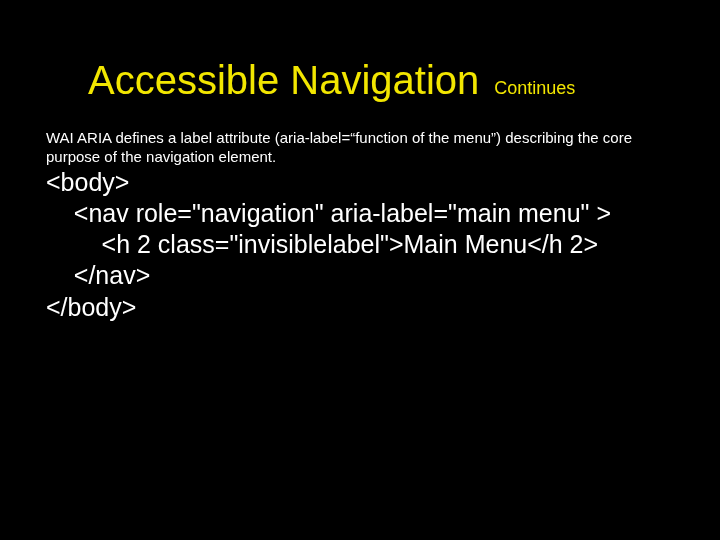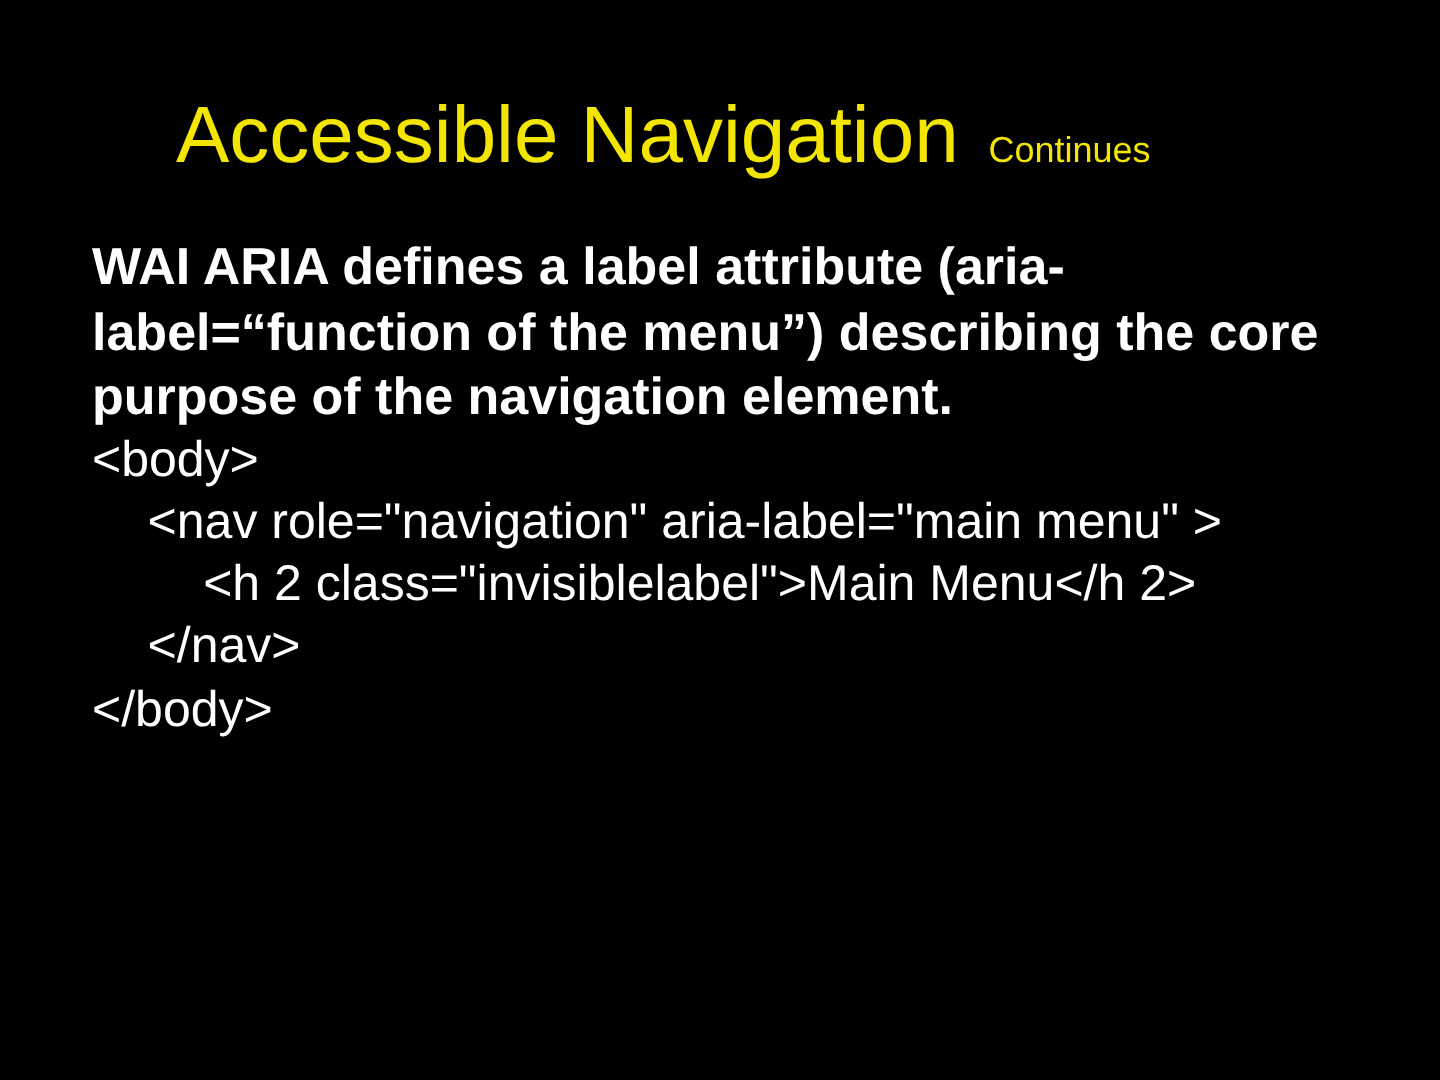--- a/index.html
+++ b/index.html
@@ -9,45 +9,45 @@
     height: 540px;
     background: #000;
     color: #fff;
     font-family: Arial, Helvetica, sans-serif;
     overflow: hidden;
   }
   .slide {
     box-sizing: border-box;
     width: 720px;
     height: 472px;
-    padding: 46px 46px 0 46px;
+    padding: 58px 46px 0 46px;
     position: relative;
   }
   .title-line {
     margin: 0 0 26px 42px;
     white-space: nowrap;
   }
   .title-main {
     color: #f2e600;
     font-size: 40px;
     font-weight: 400;
     letter-spacing: 0px;
   }
   .title-sub {
     color: #f2e600;
     font-size: 18px;
     font-weight: 400;
     margin-left: 6px;
     vertical-align: baseline;
   }
   .body-text {
-    font-size: 26px;
+    font-size: 15px;
     line-height: 1.25;
     color: #fff;
-    font-weight: 700;
+    font-weight: 400;
   }
   .code-block {
     font-size: 25px;
     line-height: 1.25;
     color: #fff;
     font-family: Arial, Helvetica, sans-serif;
     white-space: pre;
     margin-top: 0;
   }
 </style>

